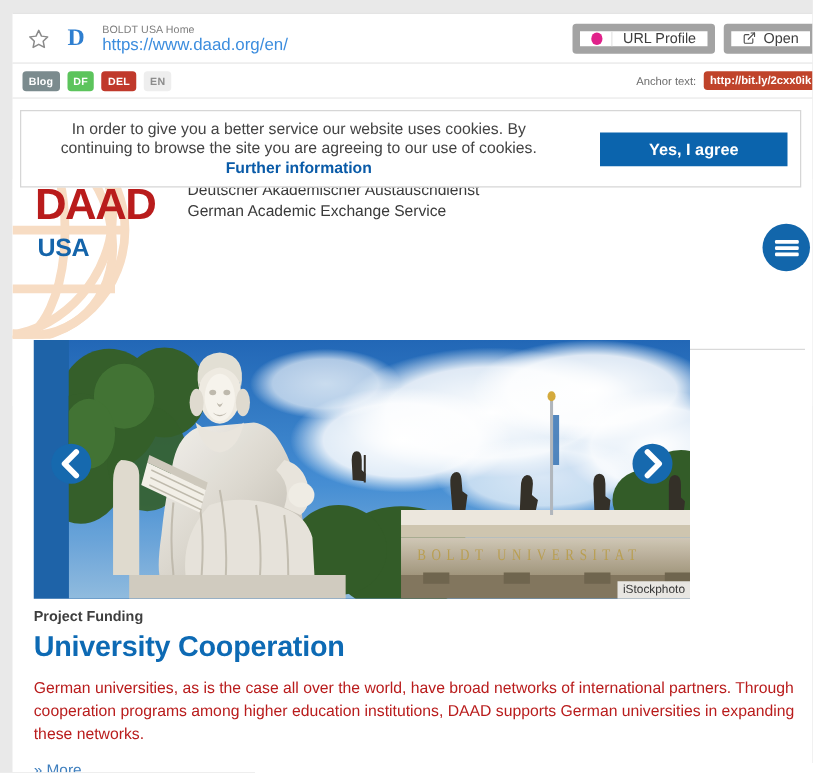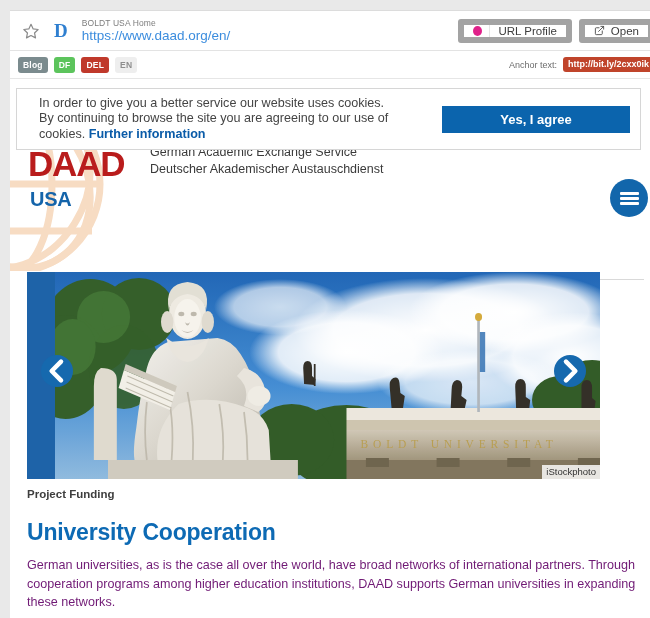--- a/index.html
+++ b/index.html
@@ -167,35 +167,36 @@
     align-items: center;
     padding: 0 10px 0 22px;
     z-index: 30;
   }
   .cookie-text {
     font-size: 12.6px;
     line-height: 15.5px;
     color: #444;
     flex: 1 1 auto;
     padding-right: 14px;
+    text-align: center;
   }
   .cookie-link {
     color: #0a5ba8;
     font-weight: bold;
     text-decoration: none;
     cursor: pointer;
   }
   .cookie-btn {
     flex: 0 0 auto;
     background: #0b64ad;
     color: #fff;
     font-size: 13px;
     font-weight: bold;
     border: none;
-    width: 188px; height: 27px;
+    width: 150px; height: 27px;
     cursor: pointer;
     font-family: "Liberation Sans", sans-serif;
     margin-left: 27px;
   }
 
   
   .site-header {
     position: absolute;
     top: 64px; left: 0;
     width: 652px; height: 182px;
@@ -255,21 +256,21 @@
     position: absolute;
     left: 18px; top: 136px;
     width: 616px; height: 1px;
     background: #d9d9d9;
   }
 
   
   .hero {
     position: absolute;
     top: 193px; left: 17px;
-    width: 573px; height: 207px;
+    width: 525px; height: 207px;
     overflow: hidden;
     background: #1e63a8;
     padding-left: 28px;
   }
   .hero svg { display:block; width:100%; height:100%; }
   .arrow {
     position: absolute;
     top: 83px;
     width: 32px; height: 32px;
     border-radius: 50%;
@@ -295,35 +296,35 @@
   .article {
     position: absolute;
     top: 408px; left: 17px;
     width: 620px;
   }
   .kicker {
     font-size: 11.5px;
     font-weight: bold;
     color: #3e3e3e;
     line-height: 14px;
-    margin-bottom: 18px;
+    margin-bottom: 3px;
   }
   .headline {
     font-size: 23px;
     font-weight: bold;
     color: #0d6ab4;
     line-height: 27px;
     letter-spacing: -0.2px;
     cursor: pointer;
   }
   .body-text {
     margin-top: 10px;
     font-size: 12.6px;
     line-height: 18.5px;
-    color: #701a75;
+    color: #b91c1c;
   }
   .more-link {
     margin-top: 12px;
     font-size: 12.3px;
     color: #3f7fbe;
     cursor: pointer;
     display: inline-block;
   }
 </style>
 </head>
@@ -394,22 +395,22 @@
           <ellipse cx="60" cy="45" rx="74" ry="88" transform="rotate(-32 60 45)"></ellipse>
           <path d="M-28 45 H148"></path>
           <path d="M-20 92 H140"></path>
           <path d="M-20 -2 H140"></path>
         </g>
       </svg>
 
       <div class="daad-logo">DAAD</div>
       <div class="daad-country">USA</div>
       <div class="daad-sub">
+        <div>Deutscher Akademischer Austauschdienst</div>
         <div>German Academic Exchange Service</div>
-        <div>Deutscher Akademischer Austauschdienst</div>
       </div>
 
       <div class="hamburger">
         <div>
           <span></span>
           <span></span>
           <span></span>
         </div>
       </div>
 

